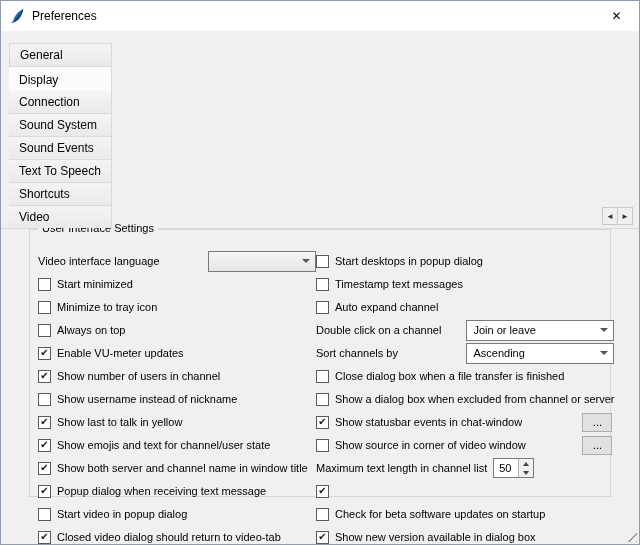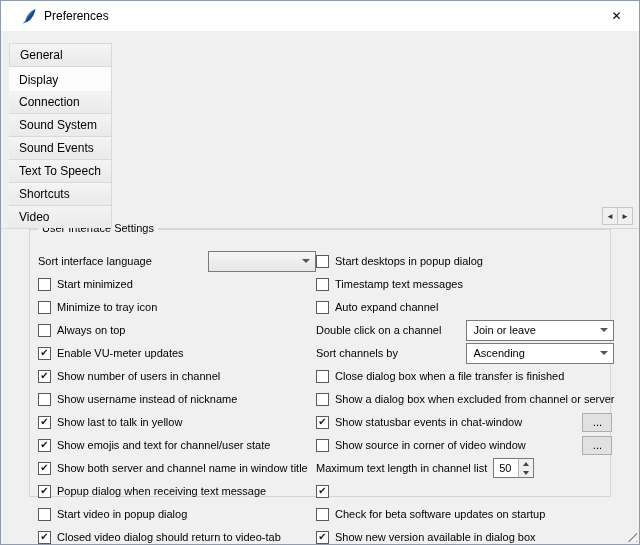--- a/index.html
+++ b/index.html
@@ -13,21 +13,21 @@
     position: relative;
     overflow: hidden;
   }
 
   
   .titlebar {
     height: 30px;
     background: #ffffff;
     display: flex;
     align-items: center;
-    padding-left: 20px;
+    padding-left: 8px;
   }
   .app-icon { width: 17px; height: 17px; margin-right: 6px; flex: 0 0 auto; }
   .title-text { font-size: 12px; color: #000; }
   .close-btn {
     margin-left: auto;
     width: 45px; height: 30px;
     display: flex; align-items: center; justify-content: center;
     font-size: 12px; color: #000;
     cursor: default;
   }
@@ -237,21 +237,21 @@
 </div>
 
 <div class="groupbox">
   <span class="legend">User Interface Settings</span>
 
   <div class="columns">
 
     <div class="col-left">
 
       <div class="row">
-        <span class="lbl">Sort interface language</span>
+        <span class="lbl">Video interface language</span>
         <div class="combo combo-gray lang">
           <span class="combo-value"></span>
           <span class="arrow-down"></span>
         </div>
       </div>
 
       <div class="row">
         <span class="cb" data-checked="false"></span>
         <span class="lbl">Start minimized</span>
       </div>

